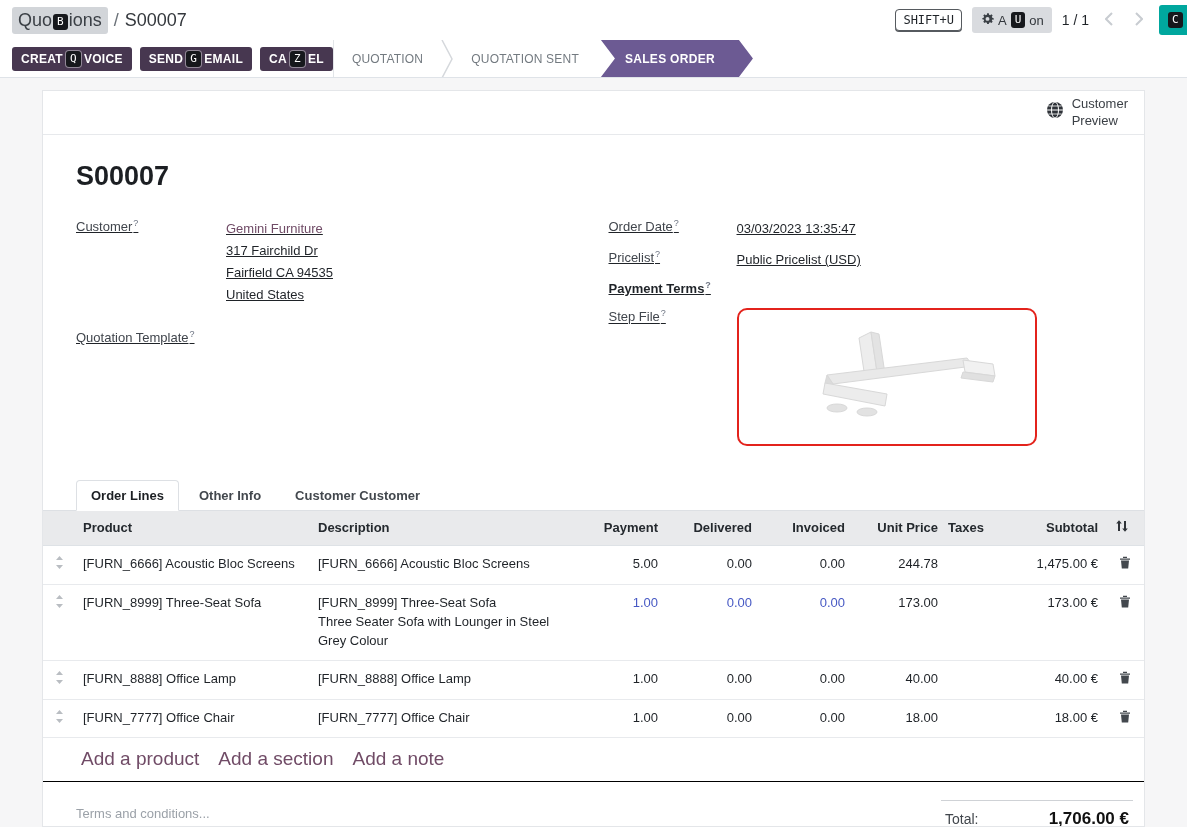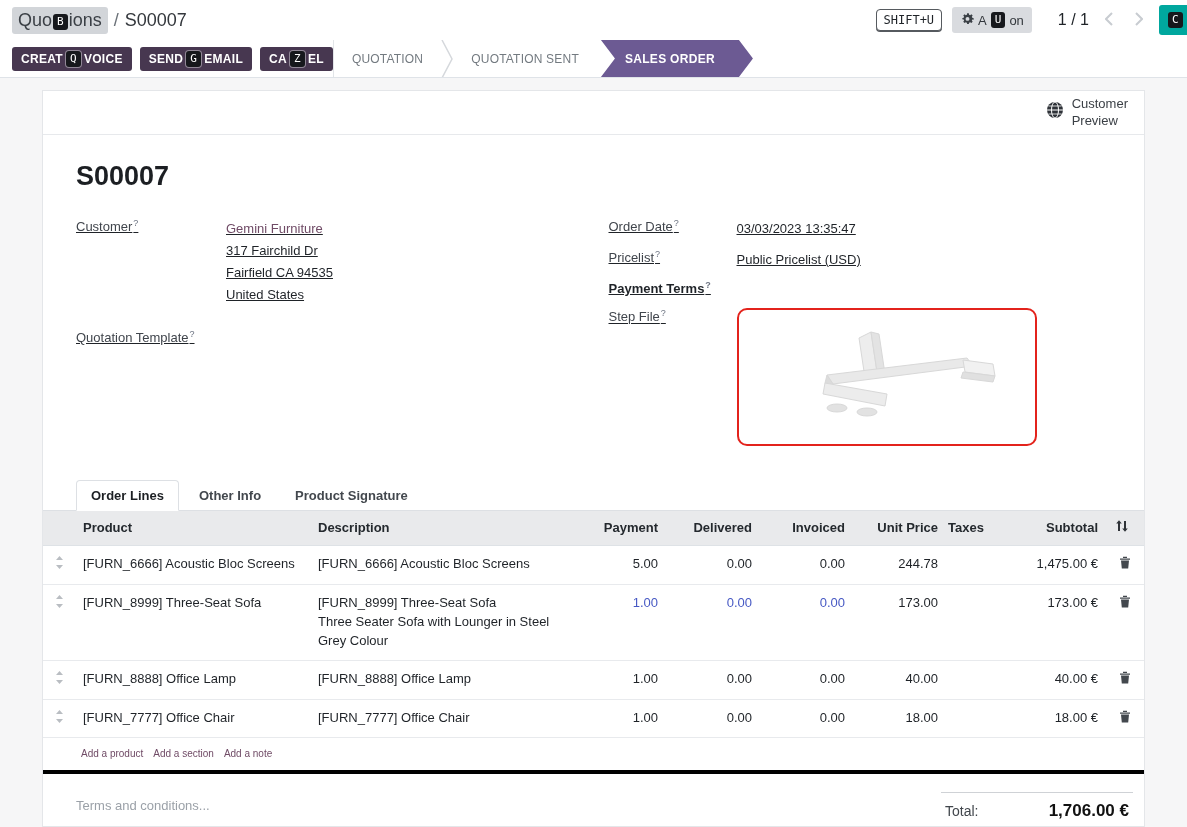--- a/index.html
+++ b/index.html
@@ -19,21 +19,21 @@
   
   .topbar{height:40px;background:#fff;display:flex;align-items:center;justify-content:space-between;padding-left:12px;}
   .breadcrumb{font-size:18px;color:#3a3f45;display:flex;align-items:center;gap:6px;}
   .bc-parent{background:#d2d5d9;border-radius:3px;padding:3px 6px;color:#3a3f45;}
   .bc-sep{color:#6b7178;}
   .bc-current{color:#33373c;}
   .hk{display:inline-block;background:var(--hotkey-badge);color:#fff;font:11px/16px "DejaVu Sans Mono",monospace;padding:0 4px;border-radius:3px;margin:0 1px;vertical-align:1px;}
   .topbar-right{display:flex;align-items:center;gap:10px;}
   .kbd{font:12px/1 "DejaVu Sans Mono",monospace;color:#1f2328;background:#fff;border:1px solid #565a5f;border-radius:4px;padding:4px 7px;box-shadow:0 1px 0 #565a5f;}
   .action-btn{background:#d9dbdf;border-radius:3px;height:26px;display:flex;align-items:center;gap:3px;padding:0 8px;font-size:13px;color:#33373c;}
-  .pager{font-size:16px;color:#1f2328;margin-left:16px;}
+  .pager{font-size:14px;color:#1f2328;margin-left:0;}
   .pager-btn{padding:2px 6px;display:flex;align-items:center;}
   .new-btn{background:var(--new-button);height:30px;width:44px;display:flex;align-items:center;padding-left:8px;margin-right:-16px;border-radius:3px 0 0 3px;}
 
   
   .controlbar{height:38px;background:#fff;border-bottom:1px solid #dfe3e8;display:flex;align-items:stretch;padding-left:12px;overflow:hidden;}
   .cp-buttons{display:flex;align-items:center;gap:8px;}
   .btn-primary{background:var(--primary-button);color:#fff;font-size:12px;font-weight:700;letter-spacing:.3px;height:24px;padding:0 9px;border-radius:3px;display:inline-flex;align-items:center;gap:2px;}
   .btn-primary .hk{box-shadow:0 0 0 1px rgba(255,255,255,.4);vertical-align:0;}
   .statusbar{display:flex;align-items:stretch;border-left:1px solid #e2e5e8;margin-right:-58px;}
   .step{display:flex;align-items:center;padding:0 18px;font-size:12px;letter-spacing:.2px;color:#737a80;}
@@ -72,21 +72,21 @@
   .hrow{background:#e9eaec;border-bottom:1px solid #dee2e6;font-weight:700;color:#24292e;}
   .hrow .cell{padding:9px 8px 9px 2px;}
   .drow{border-bottom:1px solid #e8eaed;background:#fff;}
   .drow .cell{padding:9px 8px 9px 2px;line-height:1.45;}
   .cell.r{text-align:right;}
   .cell.center{display:flex;align-items:flex-start;justify-content:center;padding-top:10px;}
   .mod{color:var(--modified-value);font-weight:500;}
   .desc2{display:block;}
   .trash-btn{display:flex;align-items:flex-start;justify-content:center;padding-top:10px;width:100%;}
 
-  .add-links{padding:10px 0 11px 38px;border-bottom:4px solid #000000;display:flex;gap:10px;font-size:10px;}
+  .add-links{padding:10px 0 11px 38px;border-bottom:1px solid #000000;display:flex;gap:19px;font-size:19px;}
 
   .sheet-bottom{display:flex;justify-content:space-between;align-items:flex-start;padding:18px 11px 0 33px;}
   .terms{color:#9ba1a8;font-size:13px;padding-top:6px;}
   .total-block{width:192px;border-top:1px solid #cfd2d6;border-bottom:1px solid #cfd2d6;padding:8px 4px 9px;display:flex;justify-content:space-between;align-items:baseline;}
   .total-label{font-size:14px;color:#41464c;}
   .total-value{font-size:17px;font-weight:700;color:#111;}
 </style>
 </head>
 <body>
 
@@ -225,21 +225,21 @@
               </svg></span>
             </div>
           </div>
         </div>
       </div>
     </div>
 
     <div class="tabs">
       <div class="tab active">Order Lines</div>
       <div class="tab">Other Info</div>
-      <div class="tab">Product Signature</div>
+      <div class="tab">Customer Customer</div>
     </div>
 
     <div class="olist">
       <div class="grid hrow">
         <div class="cell"></div>
         <div class="cell">Product</div>
         <div class="cell">Description</div>
         <div class="cell r">Payment</div>
         <div class="cell r">Delivered</div>
         <div class="cell r">Invoiced</div>

